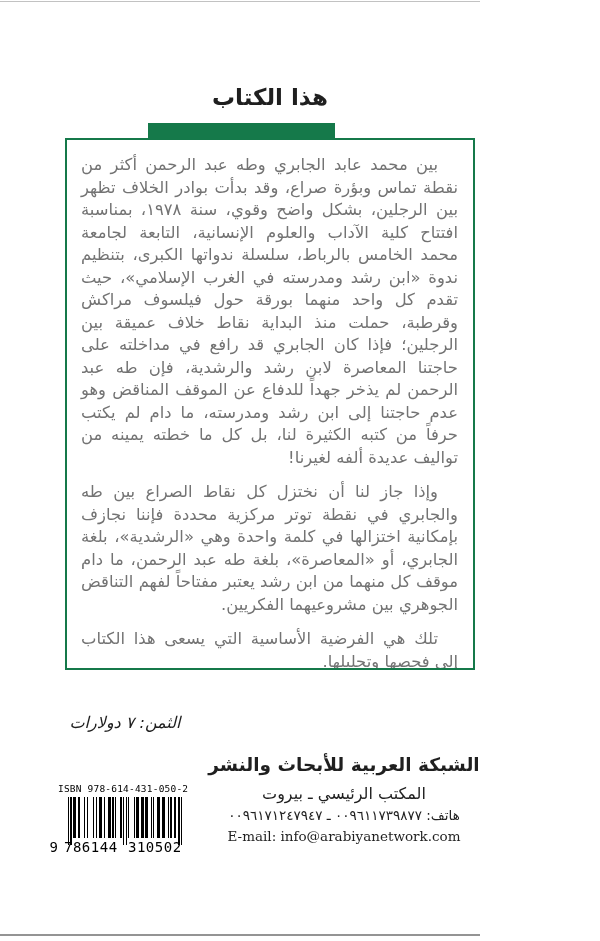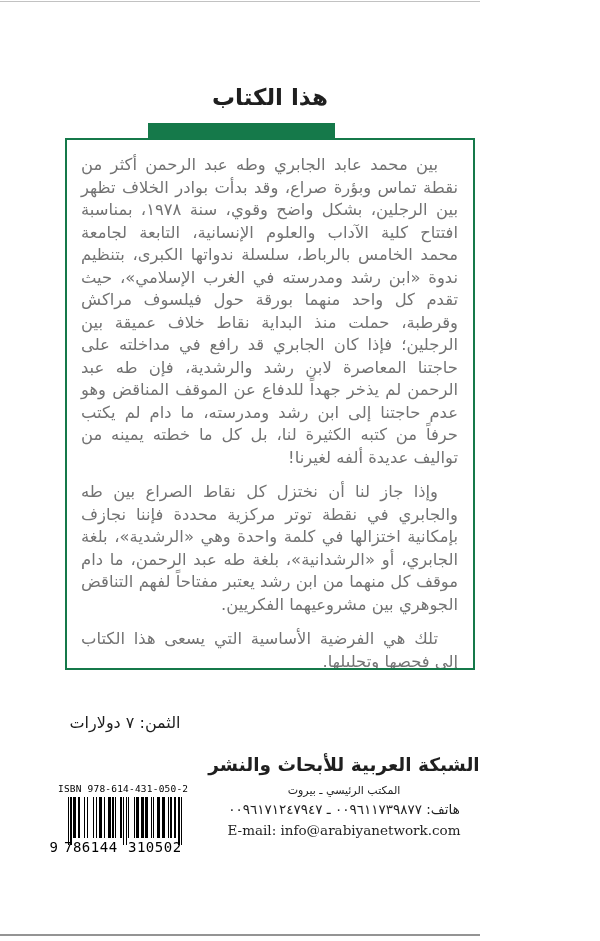--- a/index.html
+++ b/index.html
@@ -27,27 +27,27 @@
     padding:14px 15px 10px 14px;overflow:hidden;
   }
   .blurb-box p{
     margin:0;direction:rtl;text-align:justify;text-indent:20px;
     font-size:16.4px;line-height:22.5px;color:#737373;
   }
   .blurb-box p + p{margin-top:12px;}
   
   .price{
     position:absolute;left:35px;top:712px;width:180px;text-align:center;
-    direction:rtl;font-size:16px;line-height:22px;
+    direction:rtl;font-size:16px;line-height:22px;font-style:italic;
   }
   
   .publisher{position:absolute;left:198px;top:754px;width:292px;text-align:center;direction:rtl;}
   .pub-name{font-size:18.5px;font-weight:bold;margin:0 0 9px 0;text-align:center;}
   .pub-cities{font-size:14.5px;font-weight:bold;margin:0 0 9px 0;}
-  .pub-office{font-size:11px;margin:0 0 4px 0;}
+  .pub-office{font-size:16px;margin:0 0 4px 0;}
   .pub-phone{font-size:13.5px;margin:0 0 5px 0;}
   .pub-email{font-size:13.5px;direction:ltr;font-family:"DejaVu Serif",serif;margin:0;}
   
   .barcode{position:absolute;left:58px;top:783px;width:130px;}
   .isbn-line{
     font-family:"DejaVu Sans Mono",monospace;font-size:9.5px;letter-spacing:0.2px;
     text-align:center;white-space:nowrap;color:#000;
   }
   .bars{position:relative;height:48px;width:114px;margin:3px 0 0 10px;}
   .bar{position:absolute;top:0;height:41px;background:#000;}
@@ -105,21 +105,21 @@
 
   <div class="scan-top"></div>
   <div class="bottom-line"></div>
   <div class="bottom-pale"></div>
 
   <div class="title">هذا الكتاب</div>
 
   <div class="tab"></div>
   <div class="blurb-box">
     <p>بين محمد عابد الجابري وطه عبد الرحمن أكثر من نقطة تماس وبؤرة صراع، وقد بدأت بوادر الخلاف تظهر بين الرجلين، بشكل واضح وقوي، سنة ١٩٧٨، بمناسبة افتتاح كلية الآداب والعلوم الإنسانية، التابعة لجامعة محمد الخامس بالرباط، سلسلة ندواتها الكبرى، بتنظيم ندوة «ابن رشد ومدرسته في الغرب الإسلامي»، حيث تقدم كل واحد منهما بورقة حول فيلسوف مراكش وقرطبة، حملت منذ البداية نقاط خلاف عميقة بين الرجلين؛ فإذا كان الجابري قد رافع في مداخلته على حاجتنا المعاصرة لابن رشد والرشدية، فإن طه عبد الرحمن لم يذخر جهداً للدفاع عن الموقف المناقض وهو عدم حاجتنا إلى ابن رشد ومدرسته، ما دام لم يكتب حرفاً من كتبه الكثيرة لنا، بل كل ما خطته يمينه من تواليف عديدة ألفه لغيرنا!</p>
-    <p>وإذا جاز لنا أن نختزل كل نقاط الصراع بين طه والجابري في نقطة توتر مركزية محددة فإننا نجازف بإمكانية اختزالها في كلمة واحدة وهي «الرشدية»، بلغة الجابري، أو «الرشدانية»، بلغة طه عبد الرحمن، ما دام موقف كل منهما من ابن رشد يعتبر مفتاحاً لفهم التناقض الجوهري بين مشروعيهما الفكريين.</p>
+    <p>وإذا جاز لنا أن نختزل كل نقاط الصراع بين طه والجابري في نقطة توتر مركزية محددة فإننا نجازف بإمكانية اختزالها في كلمة واحدة وهي «الرشدية»، بلغة الجابري، أو «المعاصرة»، بلغة طه عبد الرحمن، ما دام موقف كل منهما من ابن رشد يعتبر مفتاحاً لفهم التناقض الجوهري بين مشروعيهما الفكريين.</p>
     <p>تلك هي الفرضية الأساسية التي يسعى هذا الكتاب إلى فحصها وتحليلها.</p>
   </div>
 
   <div class="price">
     <div>الثمن: ٧ دولارات</div>
   </div>
 
   <div class="publisher">
     <p class="pub-name">الشبكة العربية للأبحاث والنشر</p>
     <p class="pub-office">المكتب الرئيسي ـ بيروت</p>

